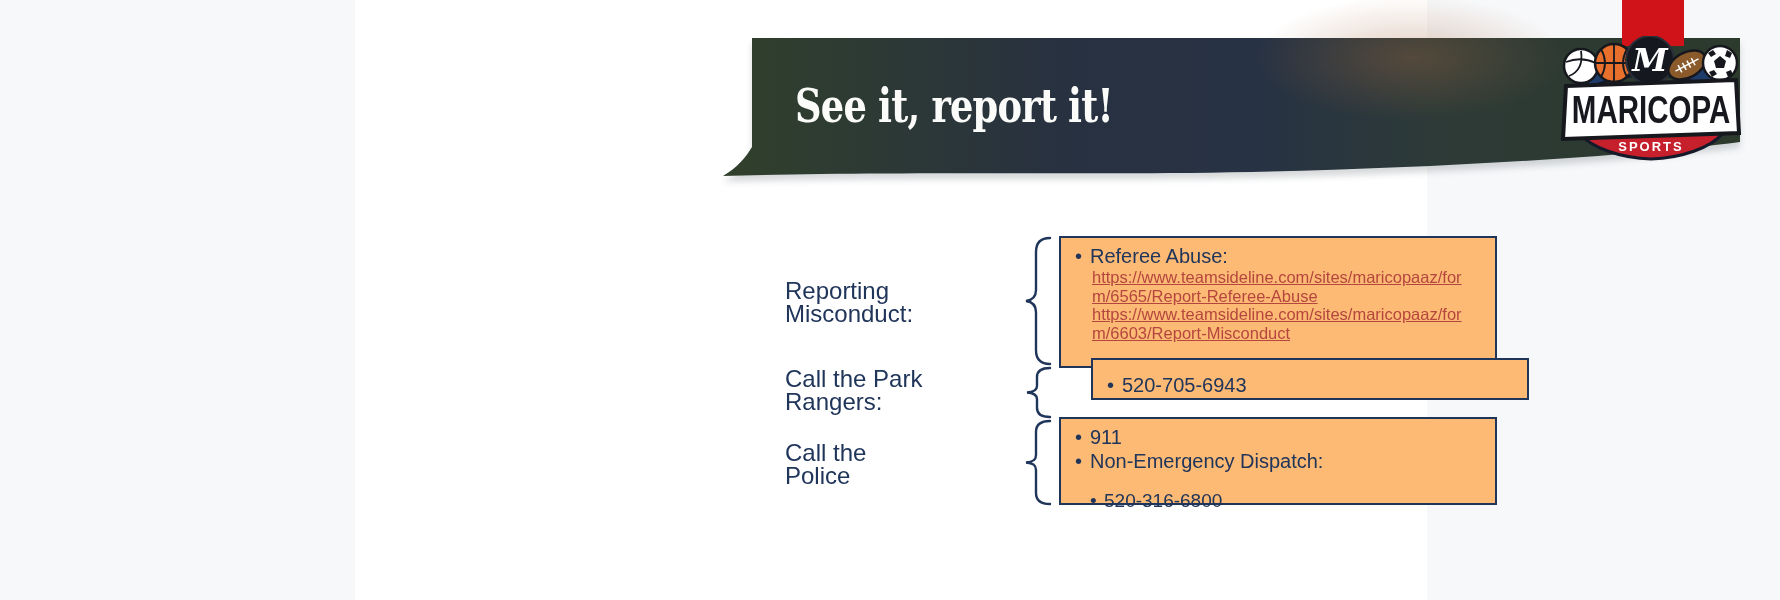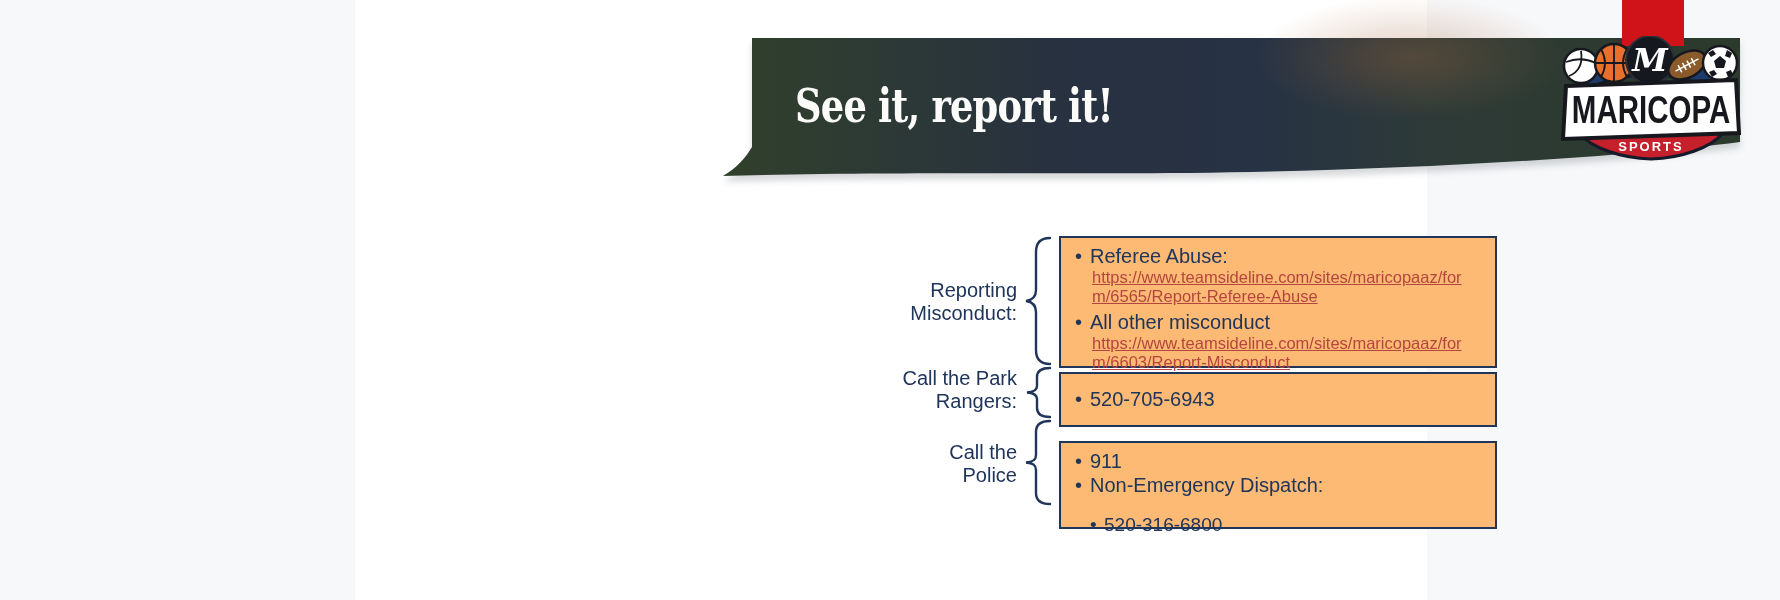--- a/index.html
+++ b/index.html
@@ -6,28 +6,28 @@
   body{font-family:"Liberation Sans", sans-serif; background:#f7f8fa;}
   .page{position:relative;width:1780px;height:600px;overflow:hidden;background:var(--page_bg,#f7f8fa);}
   .slide{position:absolute;left:355px;top:0;width:1072px;height:600px;background:var(--slide_bg,#fff);}
   .ribbon{position:absolute;left:1267px;top:0;width:62px;height:46px;background:var(--ribbon_red,#d01318);z-index:3;}
   .header-svg{position:absolute;left:355px;top:0;width:1072px;height:195px;z-index:2;}
   .title{position:absolute;left:440px;top:82px;z-index:4;color:#fbfcf9;
          font-family:"DejaVu Serif", serif;font-weight:bold;font-size:46px;line-height:1.05;
          letter-spacing:-1px;transform:scaleX(0.8);transform-origin:0 50%;white-space:nowrap;}
   .logo-svg{position:absolute;left:1206px;top:36px;width:180px;height:126px;z-index:4;}
 
-  .row-label{position:absolute;left:430px;width:232px;text-align:right;color:var(--navy,#20355a);
-             font-size:20px;line-height:23px;z-index:5;}
+  .row-label{position:absolute;left:430px;width:232px;text-align:left;color:var(--navy,#20355a);
+             font-size:24px;line-height:23px;z-index:5;}
   .brace{position:absolute;left:666px;width:32px;z-index:5;}
   .cbox{position:absolute;left:704px;width:438px;background:#fdba74;border:2px solid var(--navy,#20355a);
         box-sizing:border-box;z-index:5;color:var(--navy,#20355a);}
   #box1{top:236px;height:132px;padding:6px 8px 0 12px;}
-  #box2{top:372px;height:55px;padding:13px 8px 0 12px;}
-  #box3{top:441px;height:88px;padding:6px 8px 0 12px;}
+  #box2{top:358px;height:42px;padding:13px 8px 0 12px;margin-left:32px;}
+  #box3{top:417px;height:88px;padding:6px 8px 0 12px;}
   .bullet{position:relative;padding-left:17px;font-size:20px;line-height:24px;}
   .bullet::before{content:"\2022";position:absolute;left:2px;}
   .sub-bullet{position:relative;margin-left:16px;margin-top:16px;padding-left:15px;font-size:19px;line-height:24px;}
   .sub-bullet::before{content:"\2022";position:absolute;left:1px;}
   .link{display:block;margin-left:19px;color:var(--link_red,#b5463f);text-decoration:underline;
         font-size:16.5px;line-height:18.5px;cursor:pointer;}
   .mt{margin-top:5px;}
 </style>
 </head>
 <body>
@@ -126,21 +126,20 @@
     <svg class="brace" style="top:419px;height:87px" viewBox="0 0 32 87">
       <path d="M29,2 C19,2 15,6 15,13 L15,36 C15,41 12,43 5,43.5 C12,44 15,46 15,51 L15,74 C15,81 19,85 29,85" fill="none" style="stroke:var(--navy)" stroke-width="2.4" stroke-linecap="round"></path>
     </svg>
 
     <div class="cbox" id="box1">
       <div class="bullet">Referee Abuse:</div>
       <a class="link">
         <span>https://www.teamsideline.com/sites/maricopaaz/for</span><br>
         <span>m/6565/Report-Referee-Abuse</span>
       </a>
-      <div class="bullet mt">All other misconduct</div>
       <a class="link">
         <span>https://www.teamsideline.com/sites/maricopaaz/for</span><br>
         <span>m/6603/Report-Misconduct</span>
       </a>
     </div>
 
     <div class="cbox" id="box2">
       <div class="bullet">520-705-6943</div>
     </div>
 

